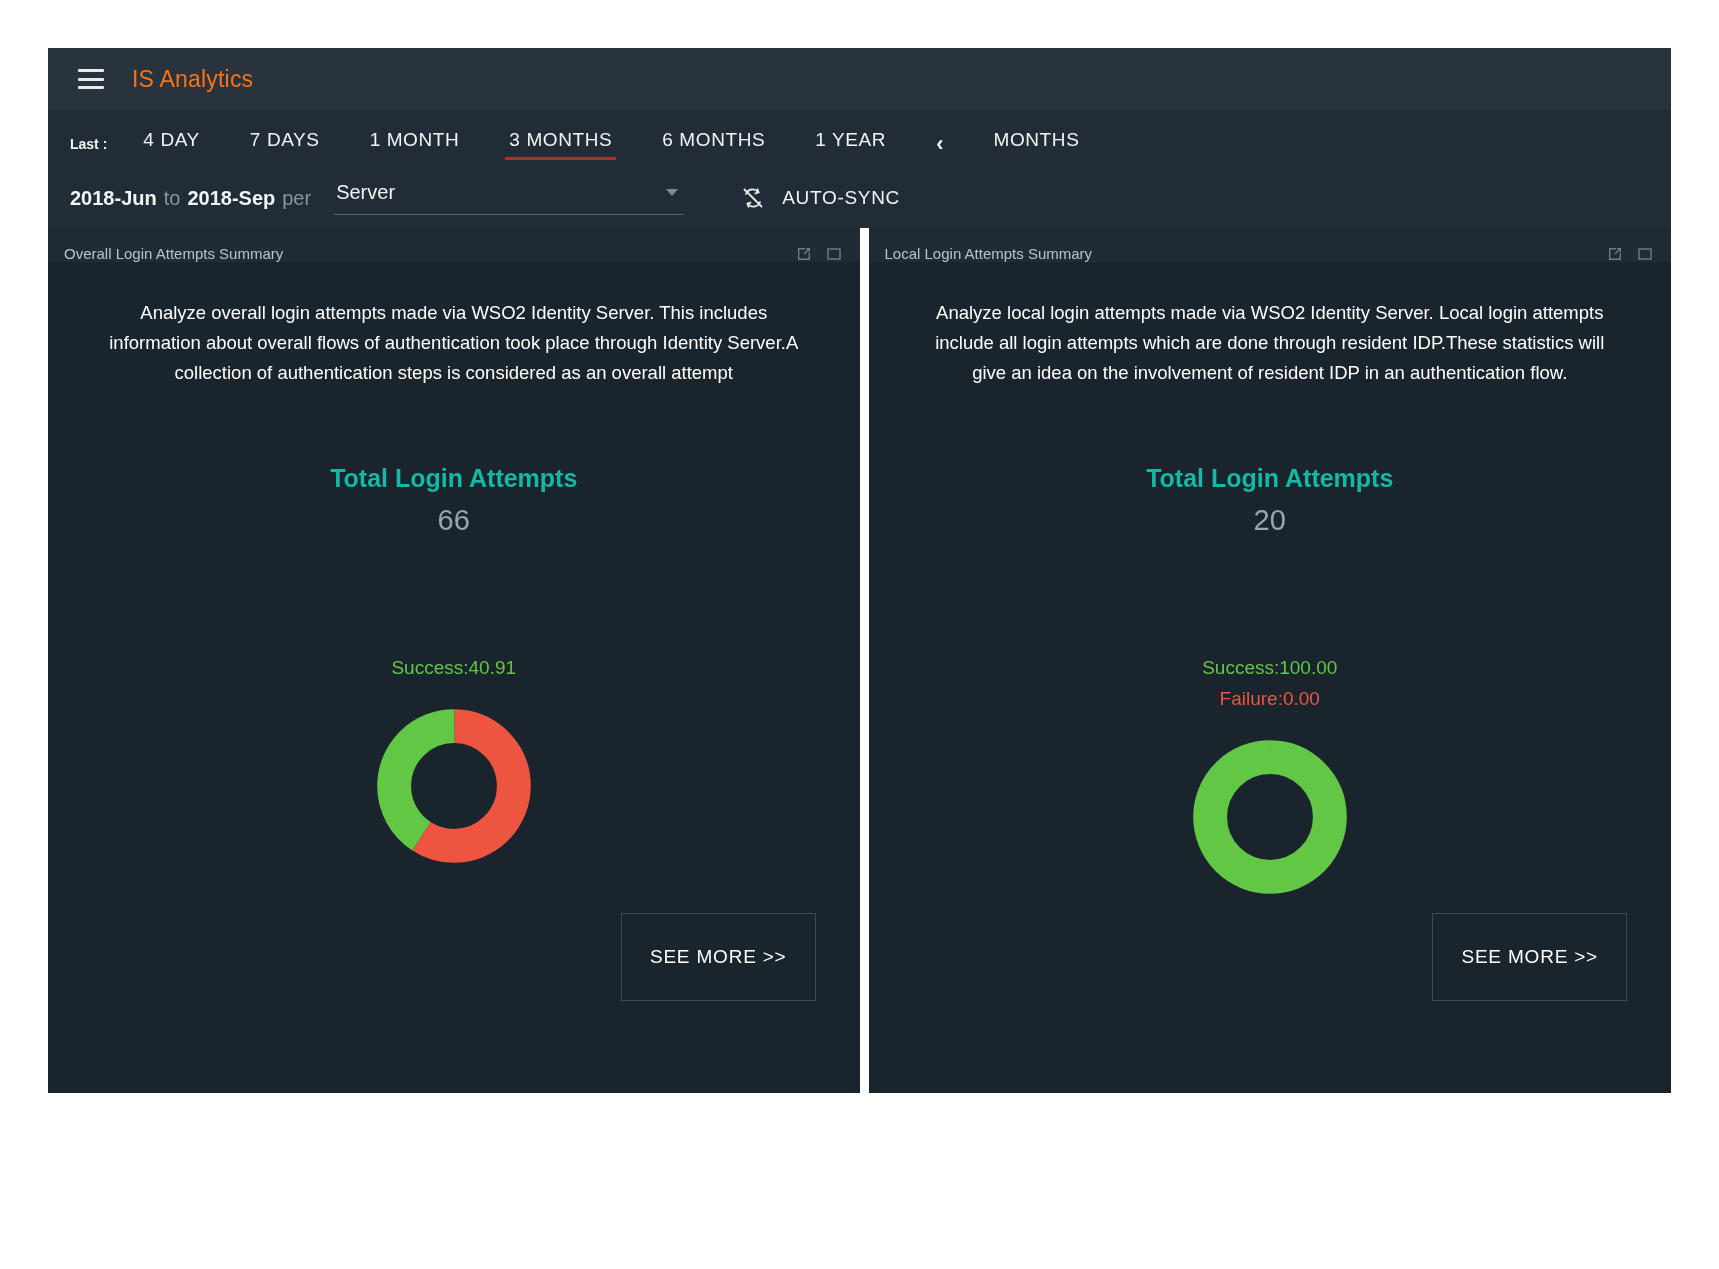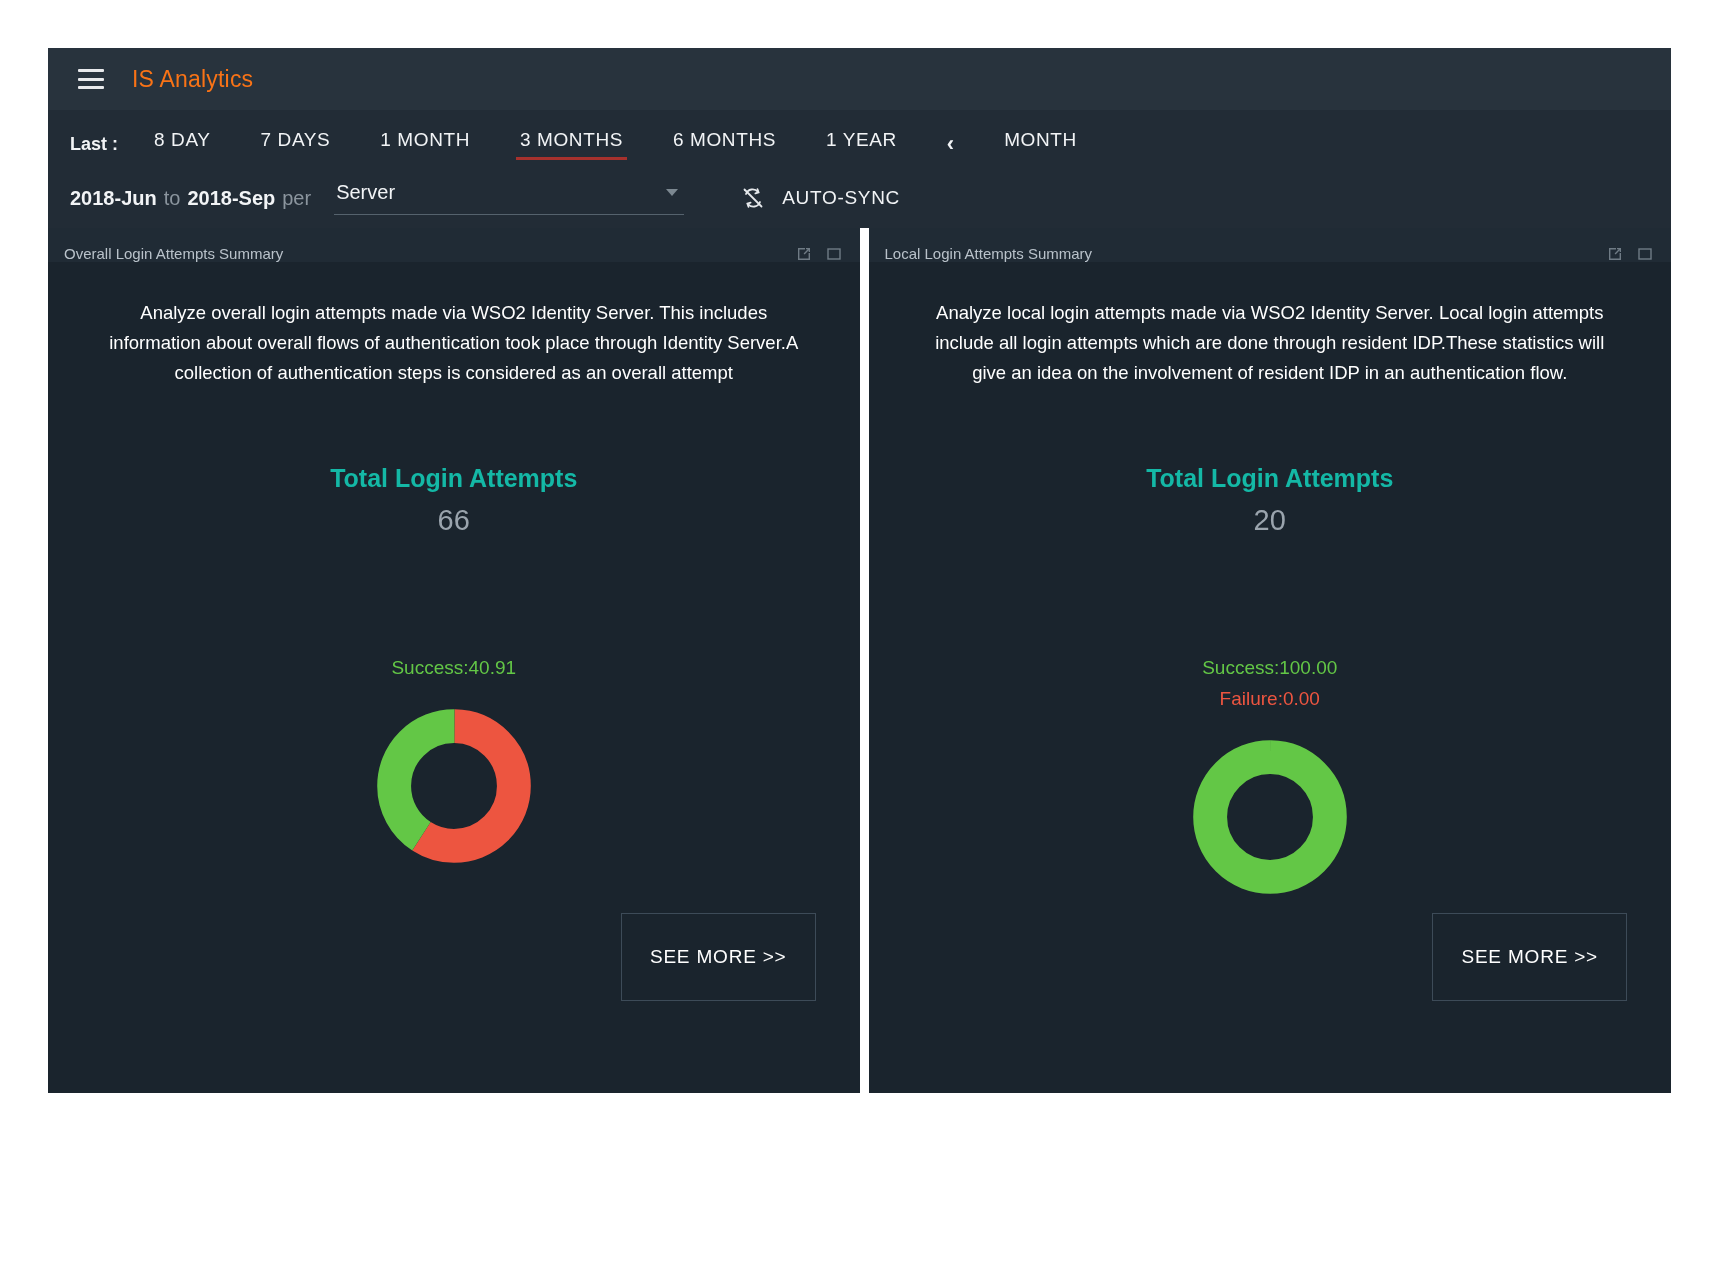--- a/index.html
+++ b/index.html
@@ -63,21 +63,21 @@
     position: relative;
   }
   .range-row {
     display: flex;
     align-items: center;
     height: 62px;
     padding-top: 6px;
   }
   .range-label {
     color: #f2f4f6;
-    font-size: 18px;
+    font-size: 14px;
     font-weight: bold;
     margin-right: 36px;
   }
   .range-opt {
     color: #f2f4f6;
     font-size: 19px;
     letter-spacing: 0.6px;
     margin-right: 50px;
     cursor: pointer;
     position: relative;
@@ -234,29 +234,29 @@
           <span></span>
           <span></span>
       </div>
       <div class="app-title">IS Analytics</div>
     </div>
 
     <div class="rangebar">
       <div class="range-row">
         <div class="range-label">Last :</div>
 
-        <div class="range-opt">8 DAY</div>
+        <div class="range-opt">4 DAY</div>
         <div class="range-opt">7 DAYS</div>
         <div class="range-opt">1 MONTH</div>
         <div class="range-opt active">3 MONTHS</div>
         <div class="range-opt">6 MONTHS</div>
         <div class="range-opt">1 YEAR</div>
 
         <div class="range-chevron">‹</div>
-        <div class="range-opt">MONTH</div>
+        <div class="range-opt">MONTHS</div>
       </div>
 
       <div class="subrange-row">
         <span class="strong">2018-Jun</span>
         <span class="muted">to</span>
         <span class="strong">2018-Sep</span>
         <span class="muted">per</span>
 
         <div class="per-select">
           <span class="val">Server</span>

